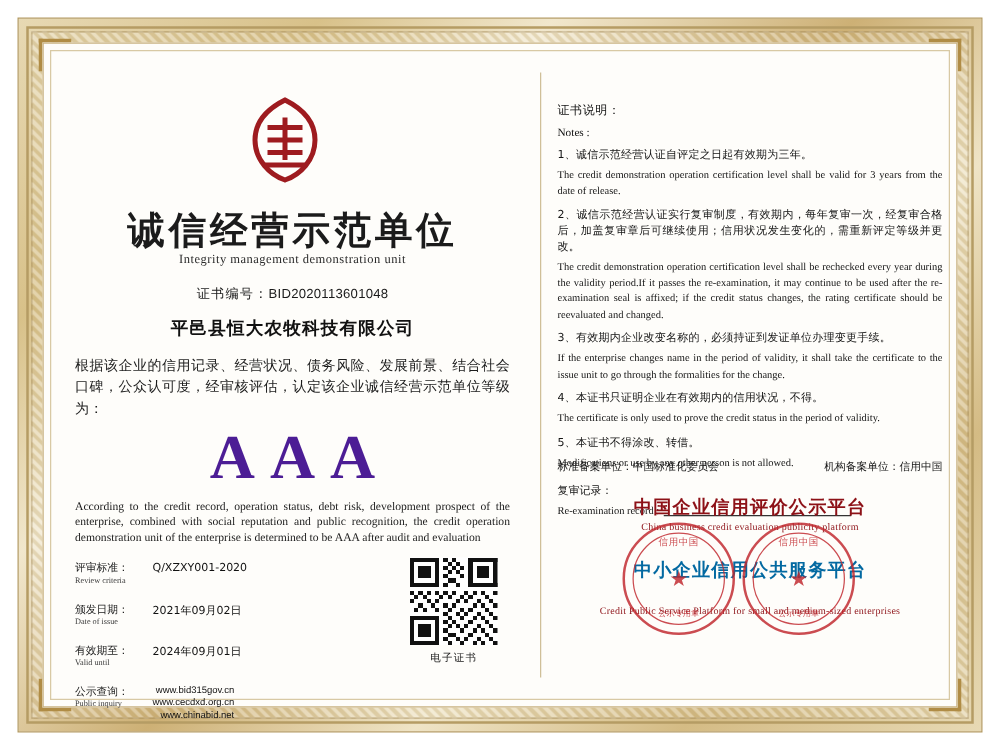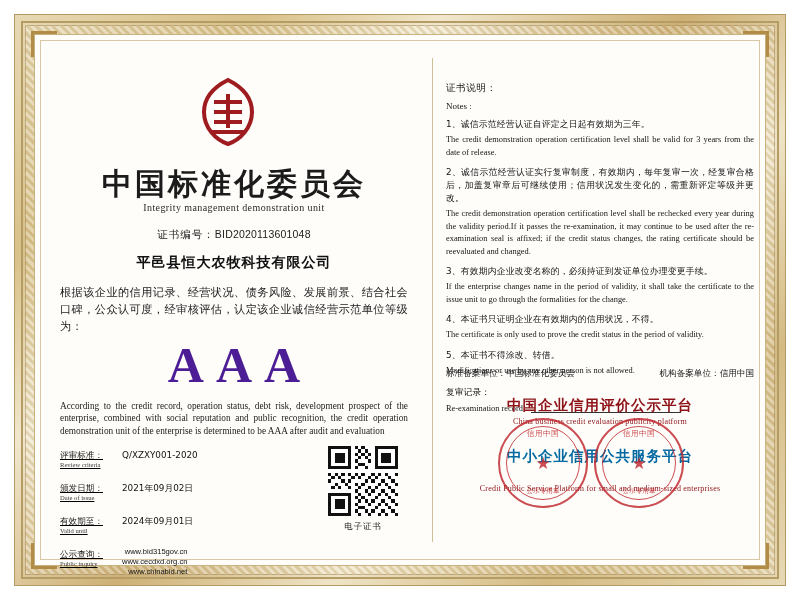--- a/index.html
+++ b/index.html
@@ -164,21 +164,20 @@
     font-size: 9.3px;
     line-height: 12.4px;
     color: #1c1c1c;
     text-align: justify;
   }
   
   .meta {
     position: absolute;
     left: 14px; top: 398px;
     width: 230px;
-    text-decoration: underline;
   }
   .meta-row {
     position: relative;
     margin-bottom: 11px;
     height: 22px;
   }
   .meta-lbl-cn {
     font-family: "DejaVu Sans", "Liberation Sans", sans-serif;
     font-size: 8.6px;
     color: #1a1a1a;
@@ -412,21 +411,21 @@
           <g fill="#9e1b1f">
             <rect x="24" y="26" width="28" height="4"></rect>
             <rect x="24" y="36" width="28" height="4"></rect>
             <rect x="24" y="46" width="28" height="4"></rect>
             <rect x="36" y="20" width="4" height="34"></rect>
             <rect x="22" y="56" width="32" height="4"></rect>
           </g>
         </svg>
       </div>
 
-      <div class="main-title">中国标准化委员会</div>
+      <div class="main-title">诚信经营示范单位</div>
       <div class="main-title-en">Integrity management demonstration unit</div>
 
       <div class="cert-no">
         <span class="lbl">证书编号：</span><span class="val">BID2020113601048</span>
       </div>
 
       <div class="company">平邑县恒大农牧科技有限公司</div>
 
       <div class="body-cn">根据该企业的信用记录、经营状况、债务风险、发展前景、结合社会口碑，公众认可度，经审核评估，认定该企业诚信经营示范单位等级为：</div>
 

